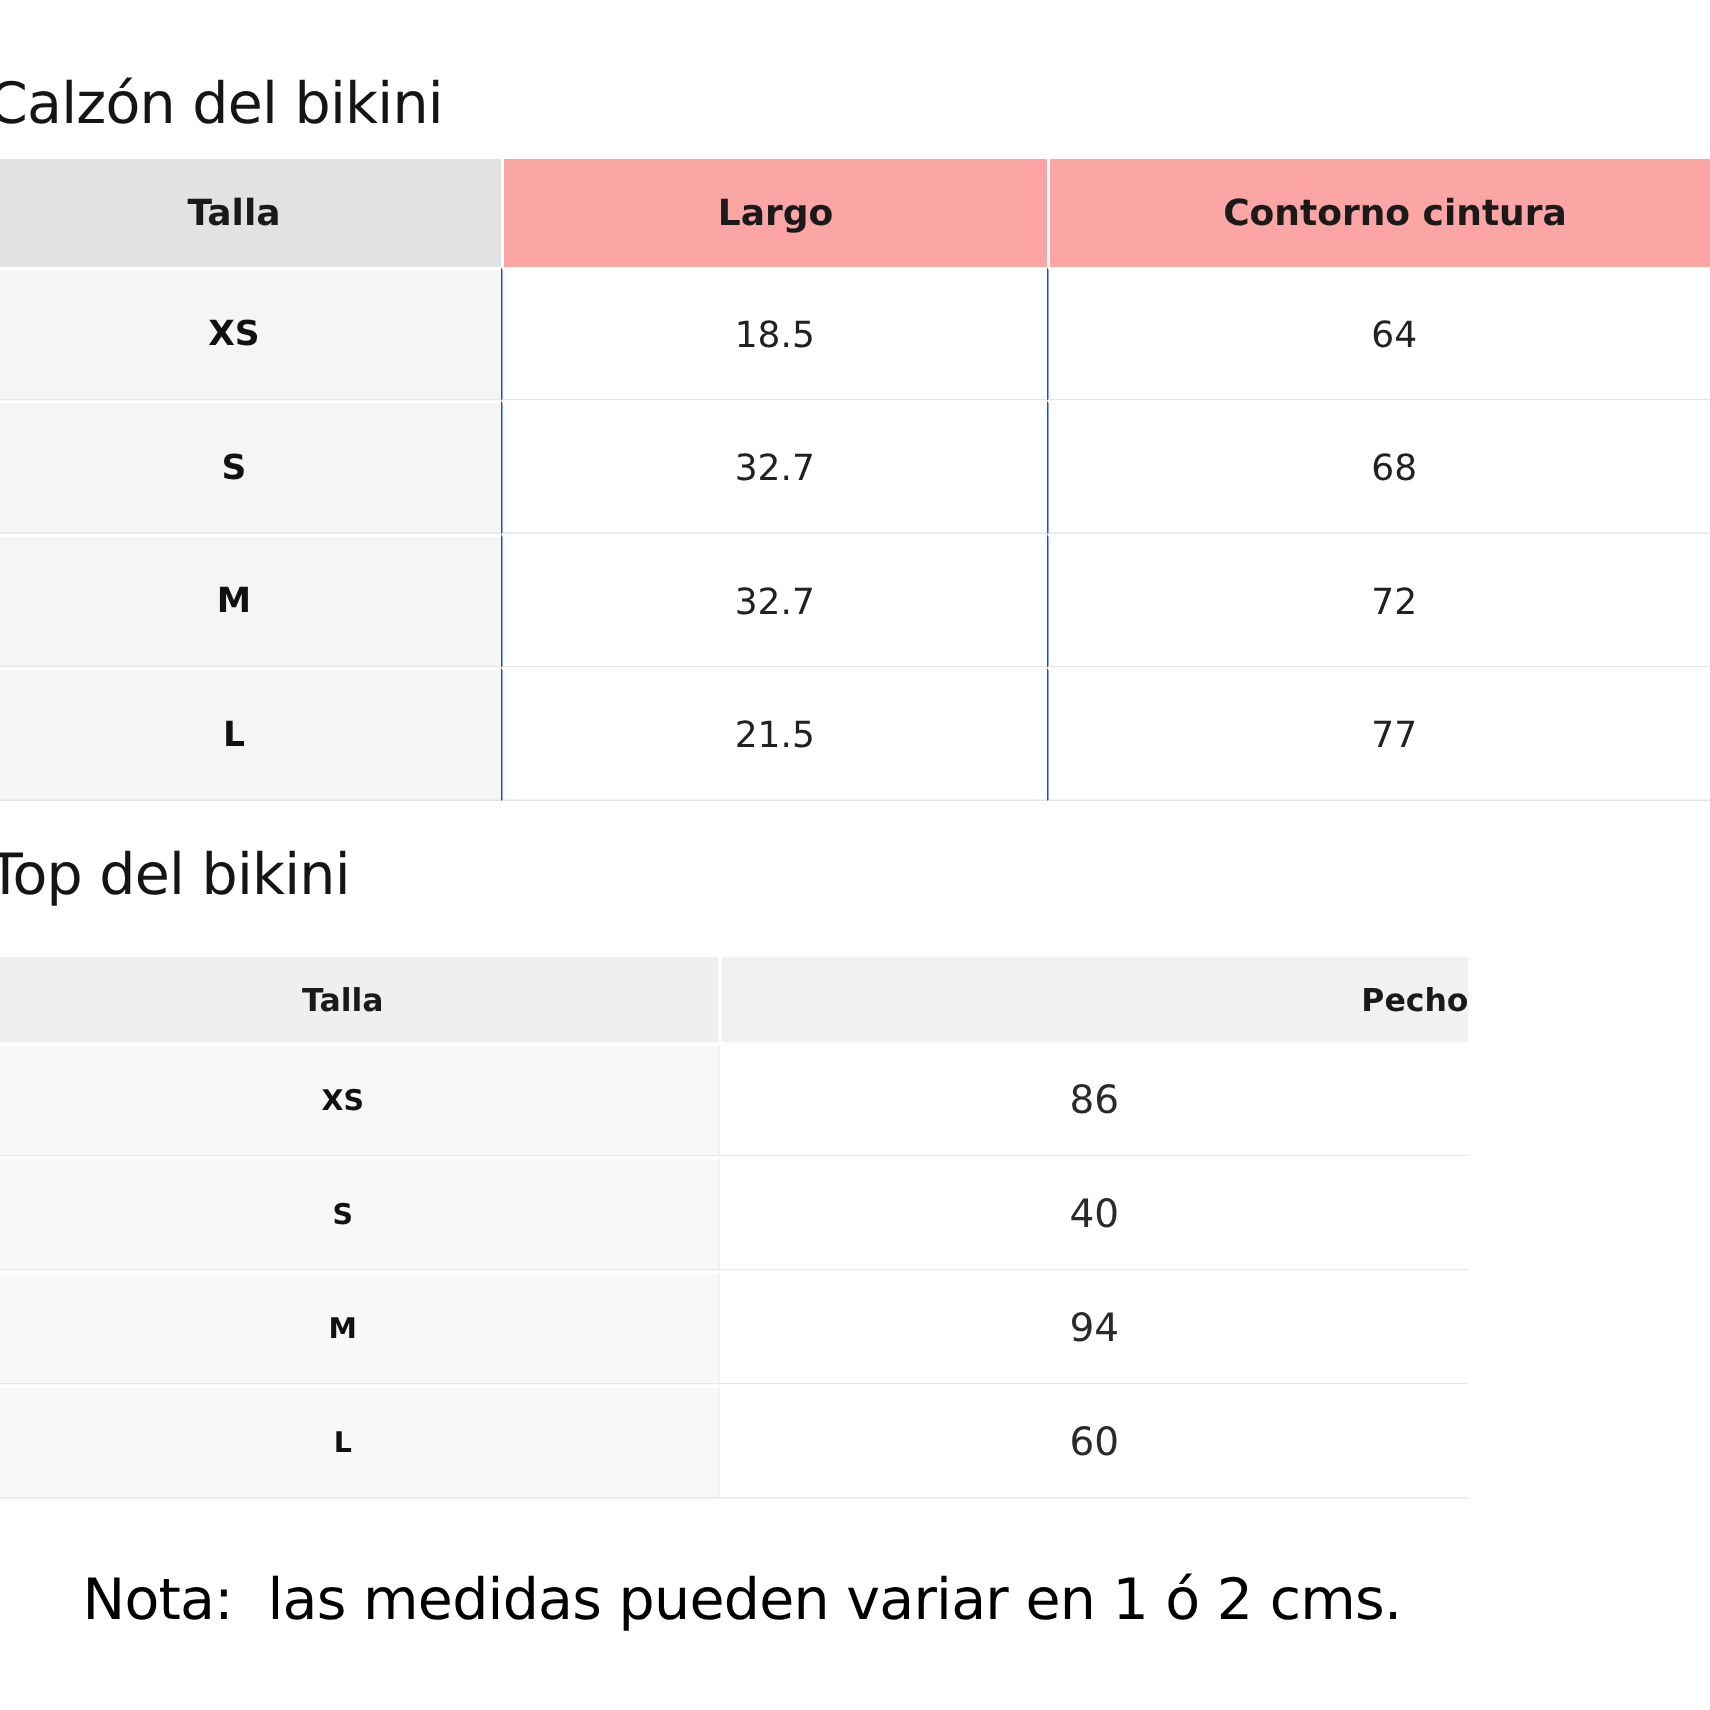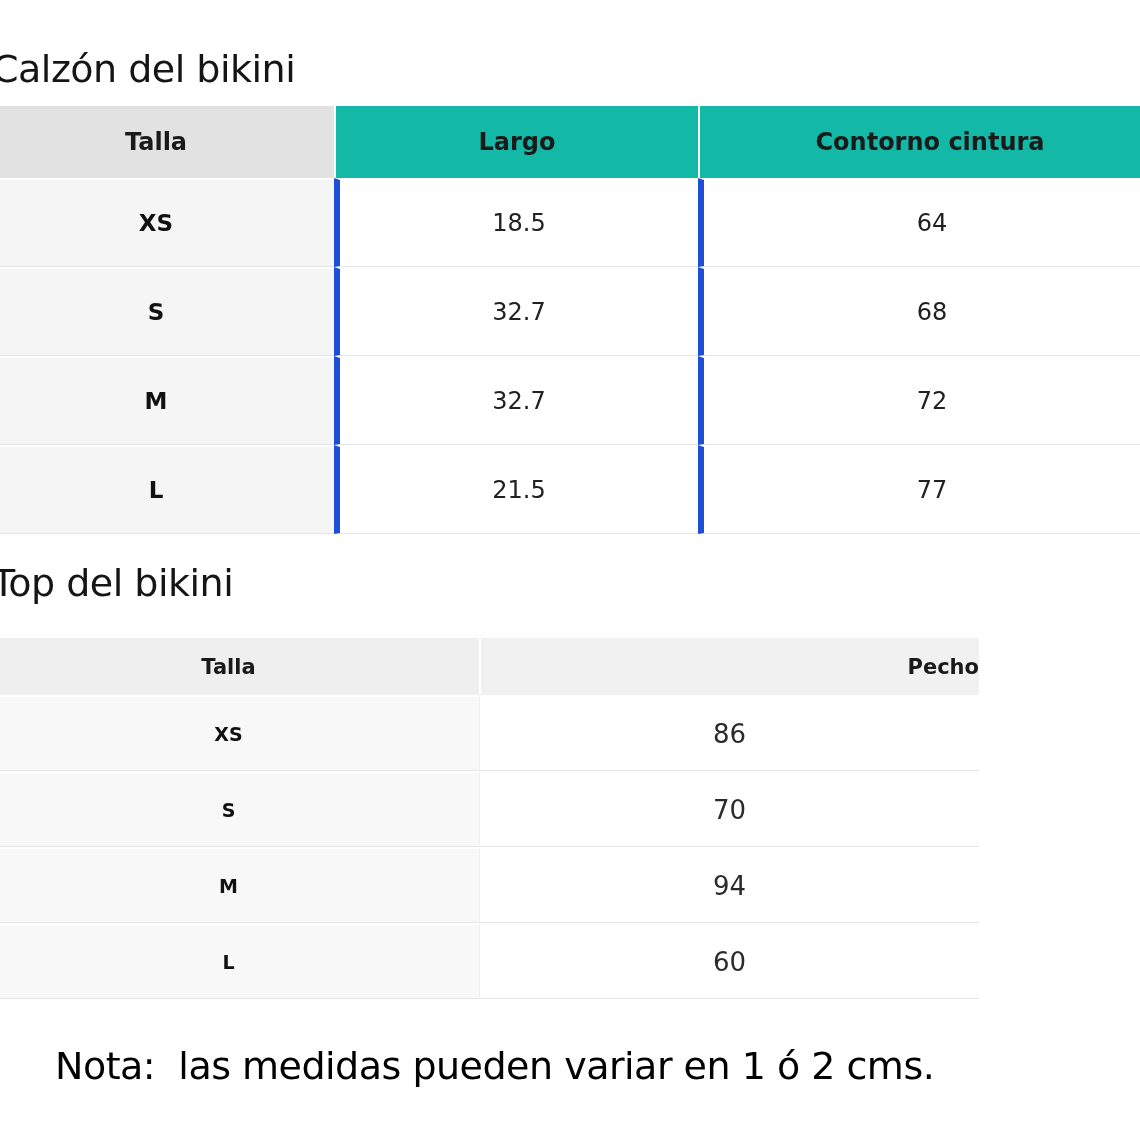--- a/index.html
+++ b/index.html
@@ -44,32 +44,32 @@
     overflow: hidden;
   }
 
   
   .t1 { width: 1182px; margin-top: 14px; }
   .t1 thead tr { height: 72px; }
   .t1 tbody tr { height: 89px; }
   .t1 th {
     font-size: 24px;
     font-weight: 700;
-    background: #14b8a6;
+    background: #fca5a5;
   }
   .t1 th:first-child { background: #e2e2e2; }
   .t1 th + th { border-left: 2px solid #ffffff; }
   .t1 td {
     font-size: 24px;
     color: #212121;
     background: #ffffff;
     border-top: 2px solid #ffffff;
     border-bottom: 1px solid #e5e5e5;
   }
-  .t1 td + td { border-left: 6px solid #1d4ed8; }
+  .t1 td + td { border-left: 1px solid #1d4ed8; }
   .t1 td:first-child {
     background: #f5f5f5;
     font-weight: 700;
     font-size: 23px;
     color: #111111;
   }
 
   
   .t2 { width: 1001px; margin-top: 32px; }
   .t2 thead tr { height: 57px; }
@@ -163,21 +163,21 @@
         <th>Pecho</th>
       </tr>
     </thead>
     <tbody>
       <tr>
         <td>XS</td>
         <td>86</td>
       </tr>
       <tr>
         <td>S</td>
-        <td>70</td>
+        <td>40</td>
       </tr>
       <tr>
         <td>M</td>
         <td>94</td>
       </tr>
       <tr>
         <td>L</td>
         <td>60</td>
       </tr>
     </tbody>

